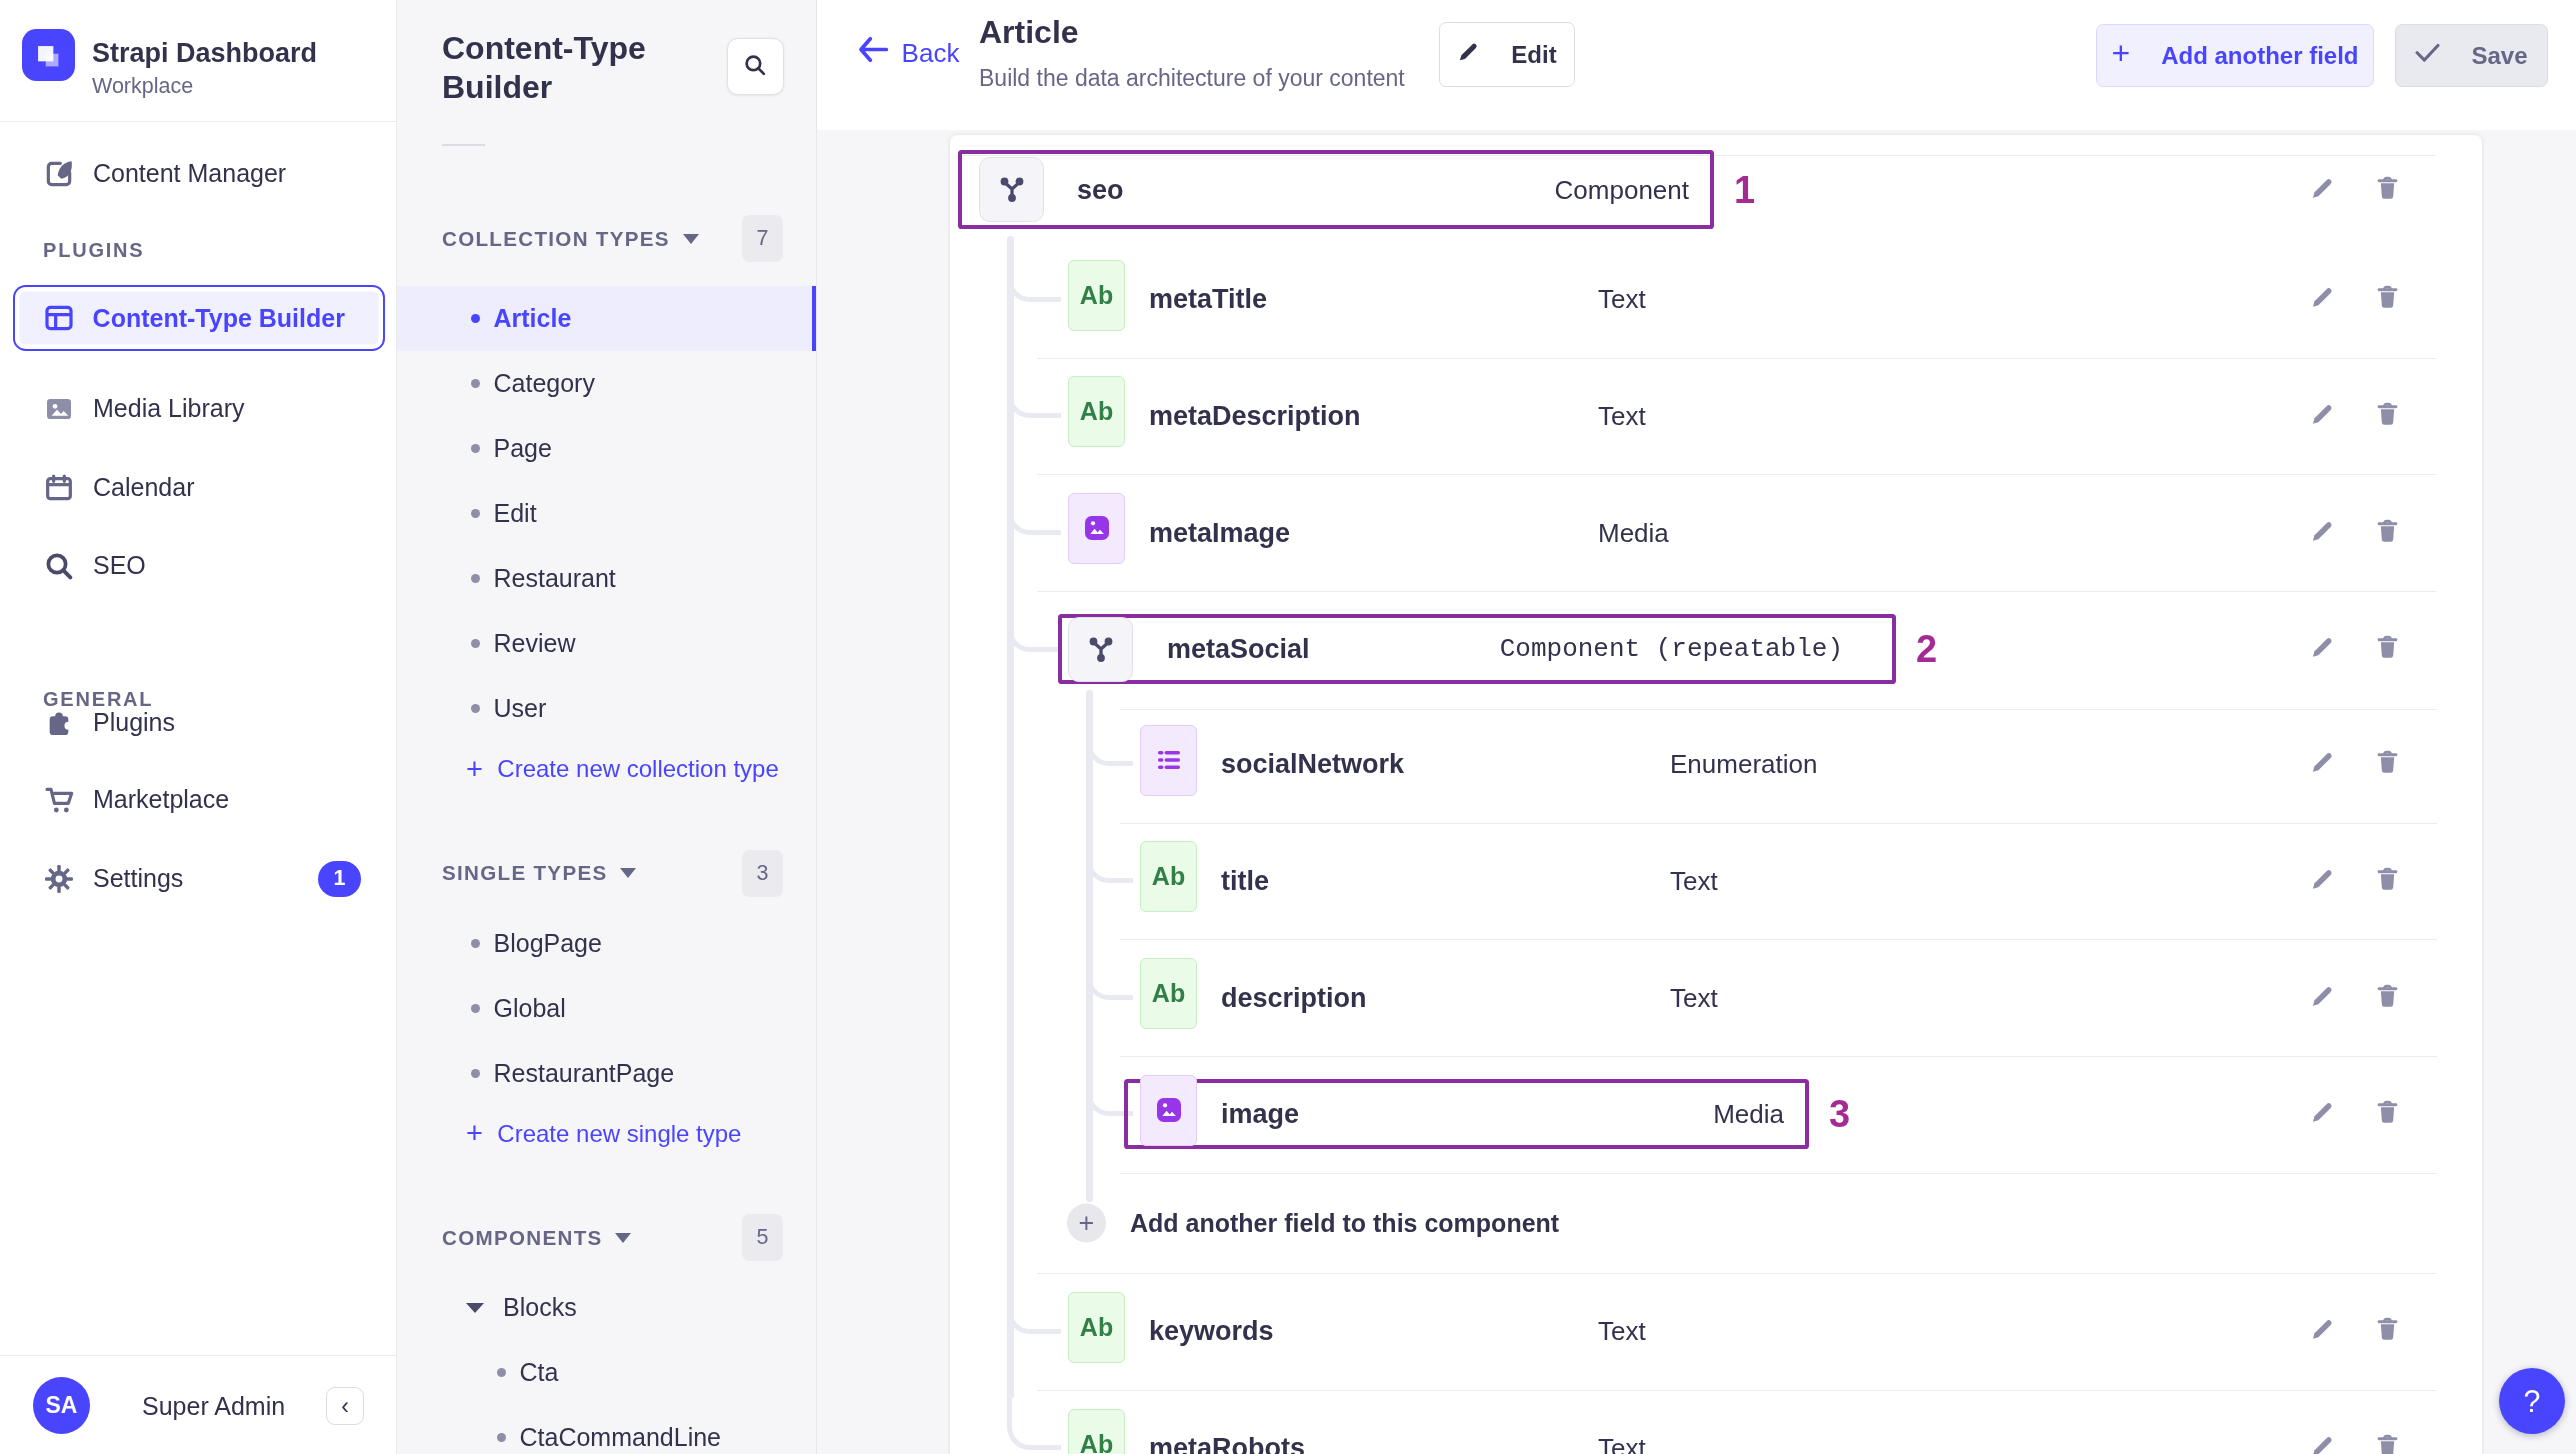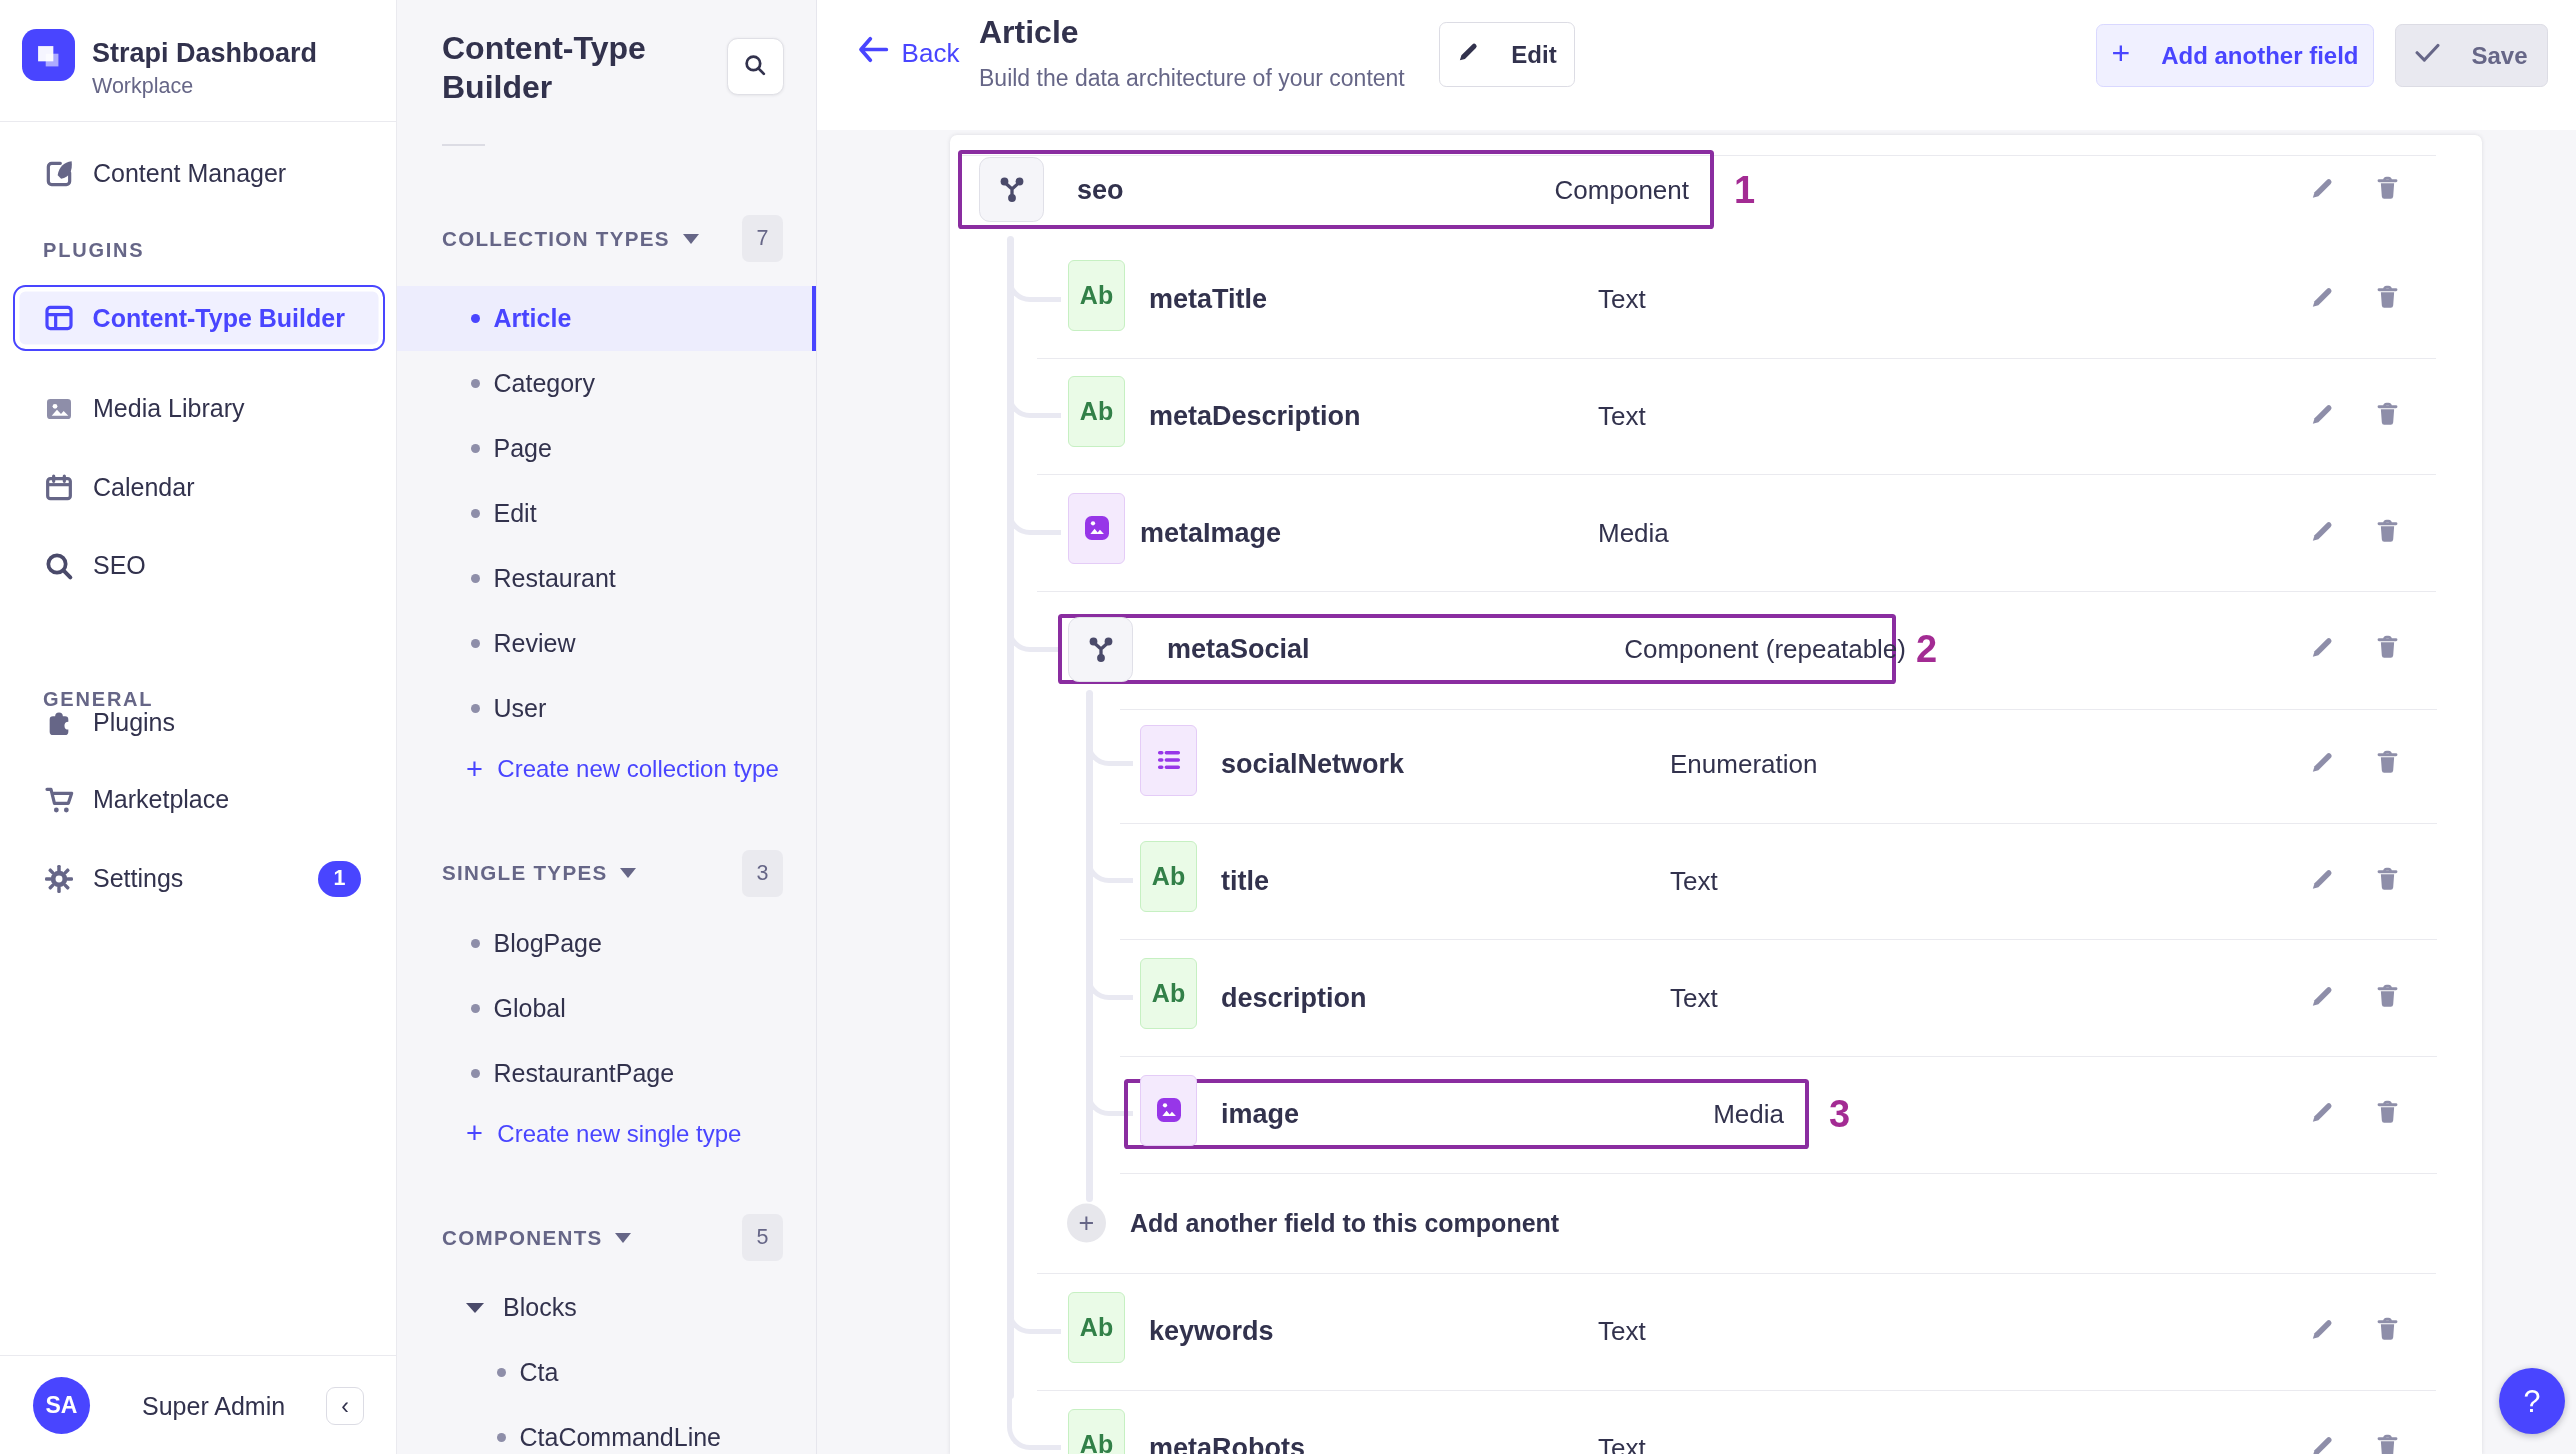--- a/index.html
+++ b/index.html
@@ -426,21 +426,21 @@
             <path d="M6.5 8h11l-.8 11a2 2 0 0 1-2 1.8H9.3a2 2 0 0 1-2-1.8L6.5 8z" fill="#8E8EA9"></path>
           </svg></span>
       </div>
       <div class="icon-box ib-field ib-purple" style="left: 118px; top: 358px;">
         <svg width="32" height="32" viewBox="0 0 24 24">
           <rect x="3" y="3" width="18" height="18" rx="5" fill="#9736E8"></rect>
           <path d="M7 16.5l3.2-4 2.3 2.8 1.7-2 3 3.2z" fill="#fff"></path>
           <circle cx="9" cy="8.5" r="1.6" fill="#fff"></circle>
         </svg>
       </div>
-      <div class="rowname" style="left: 190px; top: 398px;">metaImage</div>
+      <div class="rowname" style="left: 199px; top: 398px;">metaImage</div>
       <div class="rowtype" style="left: 648px; top: 398px;">Media</div>
       <div class="rowact" style="left: 1353px; top: 398px;">
         <span><svg width="29" height="29" viewBox="0 0 24 24">
             <path d="M4 20l1.4-4.4L15.6 5.4a2.3 2.3 0 0 1 3.2 0 2.3 2.3 0 0 1 0 3.2L8.6 18.8 4 20z" fill="#8E8EA9"></path>
           </svg></span>
       </div>
       <div class="rowact" style="left: 1418px; top: 398px;">
         <span><svg width="29" height="29" viewBox="0 0 24 24">
             <path d="M5 6h14" stroke="#8E8EA9" stroke-width="2.4" stroke-linecap="round"></path>
             <path d="M9.5 5.5c0-1 .8-1.8 1.8-1.8h1.4c1 0 1.8.8 1.8 1.8" fill="none" stroke="#8E8EA9" stroke-width="2.2"></path>
@@ -451,21 +451,21 @@
       <div class="hlnum" style="left: 966px; top: 514px;">2</div>
       <div class="icon-box ib-comp" style="left: 118px; top: 482px;">
         <svg width="36" height="36" viewBox="0 0 24 24">
           <path d="M7 7.5L12 12M17 7.5L12 12M12 12v5" stroke="#4A4A6A" stroke-width="2.2" stroke-linecap="round"></path>
           <circle cx="7" cy="7" r="2.6" fill="#4A4A6A"></circle>
           <circle cx="17" cy="7" r="2.6" fill="#4A4A6A"></circle>
           <circle cx="12" cy="18" r="2.6" fill="#4A4A6A"></circle>
         </svg>
       </div>
       <div class="rowname" style="left: 217px; top: 514px;">metaSocial</div>
-      <div class="rowtype" style="right: 576px; top: 514px;">Component (repeatable)</div>
+      <div class="rowtype" style="right: 639px; top: 514px; font-family: Liberation Mono, monospace;">Component (repeatable)</div>
       <div class="rowact" style="left: 1353px; top: 514px;">
         <span><svg width="29" height="29" viewBox="0 0 24 24">
             <path d="M4 20l1.4-4.4L15.6 5.4a2.3 2.3 0 0 1 3.2 0 2.3 2.3 0 0 1 0 3.2L8.6 18.8 4 20z" fill="#8E8EA9"></path>
           </svg></span>
       </div>
       <div class="rowact" style="left: 1418px; top: 514px;">
         <span><svg width="29" height="29" viewBox="0 0 24 24">
             <path d="M5 6h14" stroke="#8E8EA9" stroke-width="2.4" stroke-linecap="round"></path>
             <path d="M9.5 5.5c0-1 .8-1.8 1.8-1.8h1.4c1 0 1.8.8 1.8 1.8" fill="none" stroke="#8E8EA9" stroke-width="2.2"></path>
             <path d="M6.5 8h11l-.8 11a2 2 0 0 1-2 1.8H9.3a2 2 0 0 1-2-1.8L6.5 8z" fill="#8E8EA9"></path>

